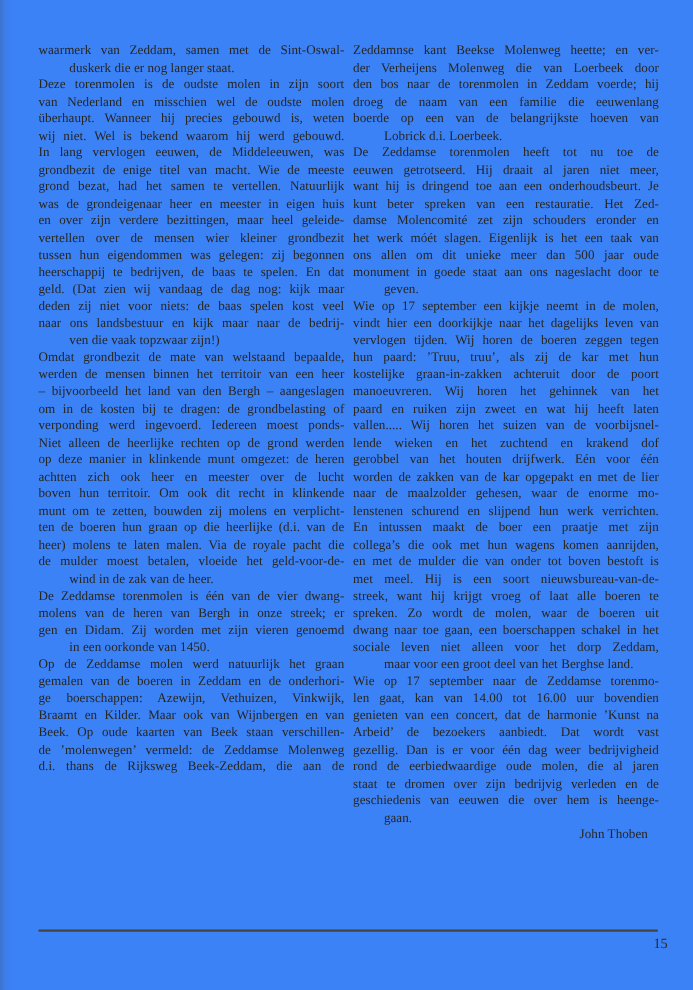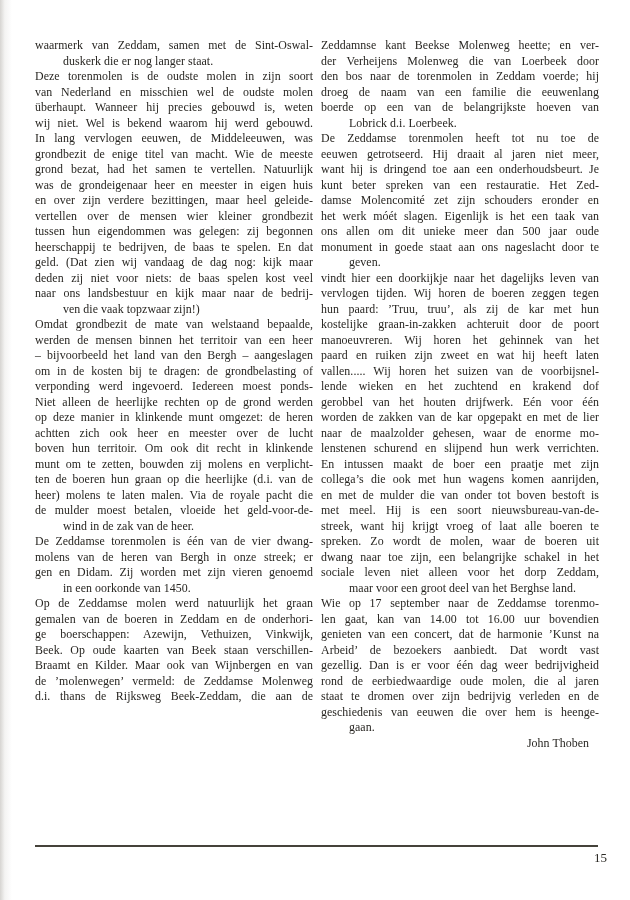--- a/index.html
+++ b/index.html
@@ -4,21 +4,21 @@
 <style>
   html, body {
     margin: 0;
     padding: 0;
     background: #e8e5dd;
   }
   .page {
     position: relative;
     width: 630px;
     height: 900px;
-    background: #ffffff;
+    background: #3b82f6;
     overflow: hidden;
     font-family: "Liberation Serif", "DejaVu Serif", serif;
     color: #282622;
   }
   
   .edge-shadow {
     position: absolute;
     left: 0; top: 0;
     width: 12px; height: 900px;
     background: linear-gradient(to right, rgba(70,62,48,0.22), rgba(70,62,48,0.06) 40%, rgba(70,62,48,0) 100%);
@@ -113,60 +113,61 @@
         <div class="line">heer) molens te laten malen. Via de royale pacht die</div>
         <div class="line">de mulder moest betalen, vloeide het geld-voor-de-</div>
         <div class="line end">wind in de zak van de heer.</div>
         <div class="line">De Zeddamse torenmolen is één van de vier dwang-</div>
         <div class="line">molens van de heren van Bergh in onze streek; er</div>
         <div class="line">gen en Didam. Zij worden met zijn vieren genoemd</div>
         <div class="line end">in een oorkonde van 1450.</div>
         <div class="line">Op de Zeddamse molen werd natuurlijk het graan</div>
         <div class="line">gemalen van de boeren in Zeddam en de onderhori-</div>
         <div class="line">ge boerschappen: Azewijn, Vethuizen, Vinkwijk,</div>
+        <div class="line">Braamt en Kilder. Maar ook van Wijnbergen en van</div>
         <div class="line">Beek. Op oude kaarten van Beek staan verschillen-</div>
-        <div class="line">Braamt en Kilder. Maar ook van Wijnbergen en van</div>
         <div class="line">de ’molenwegen’ vermeld: de Zeddamse Molenweg</div>
         <div class="line">d.i. thans de Rijksweg Beek-Zeddam, die aan de</div>
       </div>
     <div class="col">
         <div class="line">Zeddamnse kant Beekse Molenweg heette; en ver-</div>
         <div class="line">der Verheijens Molenweg die van Loerbeek door</div>
         <div class="line">den bos naar de torenmolen in Zeddam voerde; hij</div>
         <div class="line">droeg de naam van een familie die eeuwenlang</div>
         <div class="line">boerde op een van de belangrijkste hoeven van</div>
         <div class="line end">Lobrick d.i. Loerbeek.</div>
         <div class="line">De Zeddamse torenmolen heeft tot nu toe de</div>
         <div class="line">eeuwen getrotseerd. Hij draait al jaren niet meer,</div>
         <div class="line">want hij is dringend toe aan een onderhoudsbeurt. Je</div>
         <div class="line">kunt beter spreken van een restauratie. Het Zed-</div>
         <div class="line">damse Molencomité zet zijn schouders eronder en</div>
         <div class="line">het werk móét slagen. Eigenlijk is het een taak van</div>
         <div class="line">ons allen om dit unieke meer dan 500 jaar oude</div>
         <div class="line">monument in goede staat aan ons nageslacht door te</div>
         <div class="line end">geven.</div>
+        <div class="line">Wie op 17 september een kijkje neemt in de molen,</div>
         <div class="line">vindt hier een doorkijkje naar het dagelijks leven van</div>
         <div class="line">vervlogen tijden. Wij horen de boeren zeggen tegen</div>
         <div class="line">hun paard: ’Truu, truu’, als zij de kar met hun</div>
         <div class="line">kostelijke graan-in-zakken achteruit door de poort</div>
         <div class="line">manoeuvreren. Wij horen het gehinnek van het</div>
         <div class="line">paard en ruiken zijn zweet en wat hij heeft laten</div>
         <div class="line">vallen..... Wij horen het suizen van de voorbijsnel-</div>
         <div class="line">lende wieken en het zuchtend en krakend dof</div>
         <div class="line">gerobbel van het houten drijfwerk. Eén voor één</div>
         <div class="line">worden de zakken van de kar opgepakt en met de lier</div>
         <div class="line">naar de maalzolder gehesen, waar de enorme mo-</div>
         <div class="line">lenstenen schurend en slijpend hun werk verrichten.</div>
         <div class="line">En intussen maakt de boer een praatje met zijn</div>
         <div class="line">collega’s die ook met hun wagens komen aanrijden,</div>
         <div class="line">en met de mulder die van onder tot boven bestoft is</div>
         <div class="line">met meel. Hij is een soort nieuwsbureau-van-de-</div>
         <div class="line">streek, want hij krijgt vroeg of laat alle boeren te</div>
         <div class="line">spreken. Zo wordt de molen, waar de boeren uit</div>
-        <div class="line">dwang naar toe zijn, een belangrijke schakel in het</div>
+        <div class="line">dwang naar toe gaan, een boerschappen schakel in het</div>
         <div class="line">sociale leven niet alleen voor het dorp Zeddam,</div>
         <div class="line end">maar voor een groot deel van het Berghse land.</div>
         <div class="line">Wie op 17 september naar de Zeddamse torenmo-</div>
         <div class="line">len gaat, kan van 14.00 tot 16.00 uur bovendien</div>
         <div class="line">genieten van een concert, dat de harmonie ’Kunst na</div>
         <div class="line">Arbeid’ de bezoekers aanbiedt. Dat wordt vast</div>
         <div class="line">gezellig. Dan is er voor één dag weer bedrijvigheid</div>
         <div class="line">rond de eerbiedwaardige oude molen, die al jaren</div>
         <div class="line">staat te dromen over zijn bedrijvig verleden en de</div>
         <div class="line">geschiedenis van eeuwen die over hem is heenge-</div>

